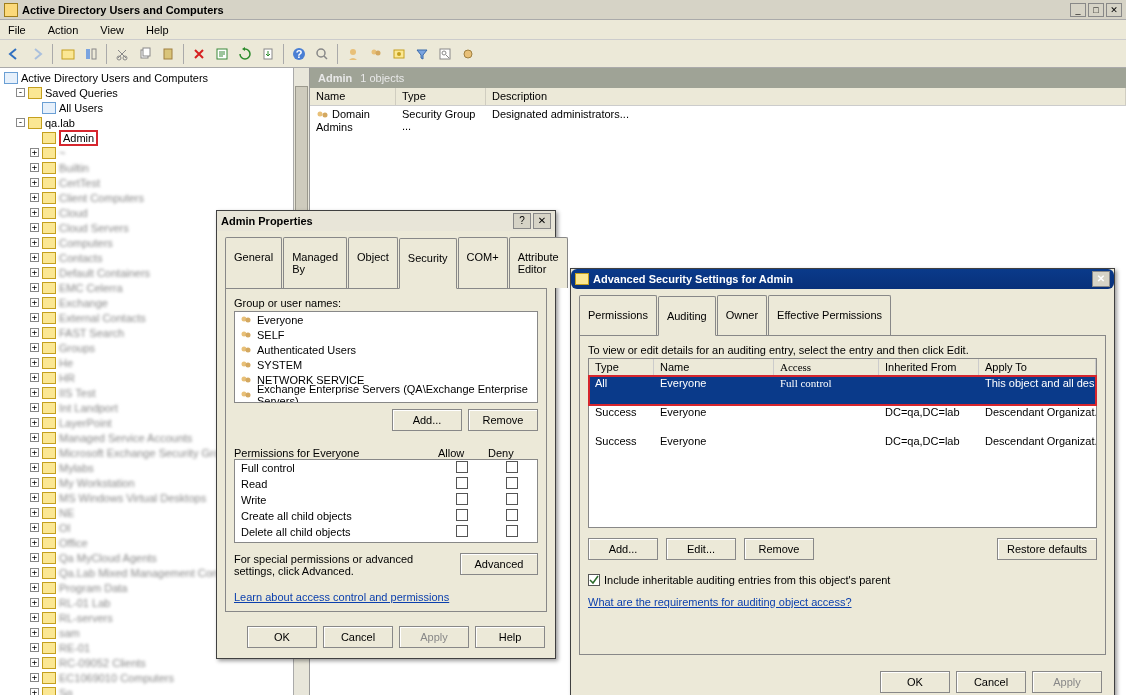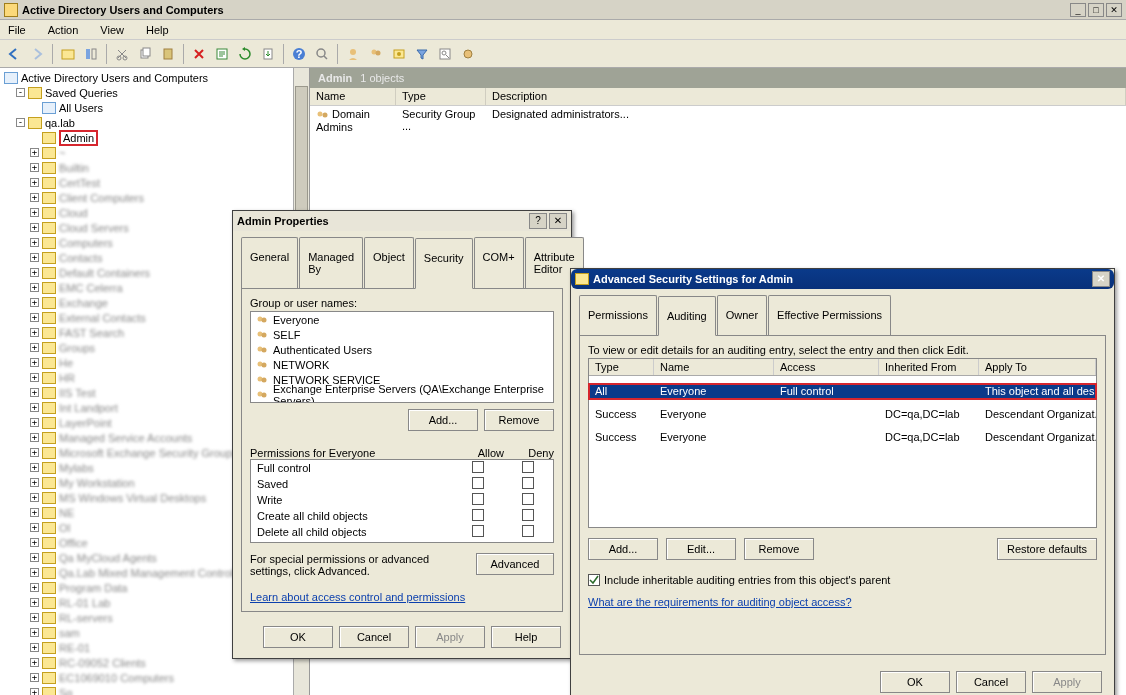--- a/index.html
+++ b/index.html
@@ -59,36 +59,36 @@
   .tab.active { background: #ece9d8; position: relative; top: 1px; border-bottom: 1px solid #ece9d8; z-index: 2; }
   .tabpane { margin: 0 8px 8px; border: 1px solid #888; background: #ece9d8; padding: 8px; position: relative; z-index: 1; }
 
   .listbox { background: #fff; border: 1px solid #888; }
   .listrow { display: flex; align-items: center; height: 15px; padding: 0 4px; gap: 4px; }
   .smallico { width: 14px; height: 12px; display: inline-block; }
 
   .btn { background: #ece9d8; border: 1px solid #888; min-width: 70px; height: 22px; text-align: center; padding: 0 8px; line-height: 20px; box-shadow: 1px 1px 0 #fff inset; }
 
   .permhdr { display: flex; }
-  .permhdr .c1 { flex: 1; } .permhdr .c2, .permhdr .c3 { width: 50px; text-align: right; }
+  .permhdr .c1 { flex: 1; } .permhdr .c2, .permhdr .c3 { width: 50px; text-align: left; }
   .permrow { display: flex; align-items: center; height: 16px; }
   .permrow .c1 { flex: 1; padding-left: 6px; } .permrow .c2, .permrow .c3 { width: 50px; text-align: center; }
   .cb { width: 12px; height: 12px; border: 1px solid #555; background: #fff; display: inline-block; }
 
   .link { color: #0b3fad; text-decoration: underline; cursor: pointer; }
 
   
   .advtable { background: #fff; border: 1px solid #888; }
   .advhdr { display: flex; background: #ece9d8; border-bottom: 1px solid #aaa; }
   .advhdr div { border-right: 1px solid #ccc; padding: 2px 6px; }
-  .advrow { display: flex; height: 15px; margin-top: 8px; }
+  .advrow { display: flex; height: 29px; }
   .advrow div { padding: 1px 6px; overflow: hidden; white-space: nowrap; }
   .advrow.sel { background: #0a3a8a; color: #fff; }
 
-  .w-type { width: 65px; } .w-name { width: 120px; } .w-acc { width: 105px; } .w-inh { width: 100px; } .w-app { flex: 1; }
+  .w-type { width: 65px; } .w-name { width: 120px; } .w-acc { width: 105px; font-family: Liberation Serif, serif; } .w-inh { width: 100px; } .w-app { flex: 1; }
 
   svg { display: block; }
 </style>
 </head>
 <body>
 
 <div class="titlebar">
   <span class="ico"></span>
   <span class="txt">Active Directory Users and Computers</span>
   <div class="winbtns">
@@ -437,21 +437,21 @@
       <div class="rcell" style="width:86px"><span class="rico"><svg width="14" height="12">
               <circle cx="4" cy="5" r="2.5" fill="#e8c078"></circle>
               <circle cx="9" cy="6" r="2.5" fill="#d4a860"></circle>
             </svg></span><span>Domain Admins</span></div>
       <div class="rcell" style="width:90px">Security Group ...</div>
       <div class="rcell">Designated administrators...</div>
     </div>
   </div>
 </div>
 
-<div class="dialog" style="left:232px; top:210px; width:340px;">
+<div class="dialog" style="left:216px; top:210px; width:340px;">
   <div class="dlgtitle">
     <span class="txt" style="font-weight:bold">Admin Properties</span>
     <div class="dlgbtns">
       <div class="dlgbtn">?</div>
       <div class="dlgbtn">✕</div>
     </div>
   </div>
   <div class="tabs">
     <div class="tab">General</div>
     <div class="tab">Managed By</div>
@@ -490,21 +490,21 @@
           </span>
           <span>Authenticated Users</span>
         </div>
         <div class="listrow">
           <span class="smallico">
             <svg width="14" height="12">
               <circle cx="5" cy="5" r="2.5" fill="#e8c078"></circle>
               <circle cx="9" cy="6" r="2.5" fill="#d4a860"></circle>
             </svg>
           </span>
-          <span>NETWORK</span>
+          <span>SYSTEM</span>
         </div>
         <div class="listrow">
           <span class="smallico">
             <svg width="14" height="12">
               <circle cx="5" cy="5" r="2.5" fill="#e8c078"></circle>
               <circle cx="9" cy="6" r="2.5" fill="#d4a860"></circle>
             </svg>
           </span>
           <span>NETWORK SERVICE</span>
         </div>
@@ -527,21 +527,21 @@
       <div class="c2">Allow</div>
       <div class="c3">Deny</div>
     </div>
     <div class="listbox" style="height:84px; overflow:hidden" id="permlist">
         <div class="permrow">
           <div class="c1">Full control</div>
           <div class="c2"><span class="cb"></span></div>
           <div class="c3"><span class="cb"></span></div>
         </div>
         <div class="permrow">
-          <div class="c1">Saved</div>
+          <div class="c1">Read</div>
           <div class="c2"><span class="cb"></span></div>
           <div class="c3"><span class="cb"></span></div>
         </div>
         <div class="permrow">
           <div class="c1">Write</div>
           <div class="c2"><span class="cb"></span></div>
           <div class="c3"><span class="cb"></span></div>
         </div>
         <div class="permrow">
           <div class="c1">Create all child objects</div>

